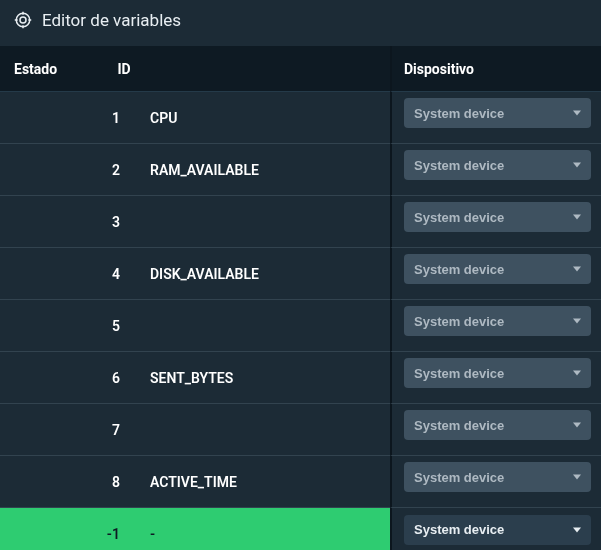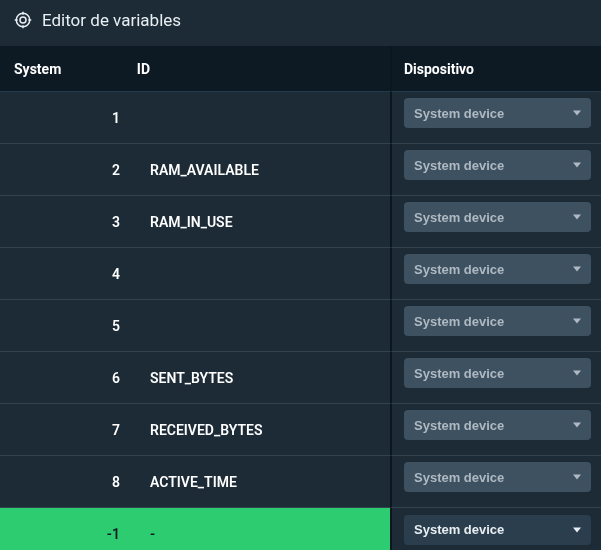--- a/index.html
+++ b/index.html
@@ -42,21 +42,21 @@
     height: 46px;
     background: #0e1a23;
     font-weight: 700;
     font-size: 14px;
     color: #ffffff;
     border-bottom: 1px solid #243a49;
   }
   .col-left .thead { padding-left: 14px; }
   .col-right .thead { padding-left: 12px; }
   .cell-estado { width: 84px; }
-  .cell-id { width: 52px; text-align: right; }
+  .cell-id { width: 52px; text-align: center; }
   .cell-nombre { flex: 1; }
   .row {
     display: flex;
     align-items: center;
     height: 52px;
     font-size: 14px;
     font-weight: 600;
     color: #ffffff;
     border-bottom: 1px solid #32434f;
   }
@@ -126,55 +126,55 @@
       <line x1="19" y1="12" x2="23" y2="12"></line>
     </svg>
   </span>
   <span class="header-title">Editor de variables</span>
 </div>
 
 <div class="table-wrap">
 
   <div class="col-left">
     <div class="thead">
-      <div class="cell-estado">System</div>
+      <div class="cell-estado">Estado</div>
       <div class="cell-id">ID</div>
     </div>
 
     <div class="row">
       <div class="cell-estado"></div>
       <div class="cell-id">1</div>
+      <div class="cell-nombre">CPU</div>
     </div>
     <div class="row">
       <div class="cell-estado"></div>
       <div class="cell-id">2</div>
       <div class="cell-nombre">RAM_AVAILABLE</div>
     </div>
     <div class="row">
       <div class="cell-estado"></div>
       <div class="cell-id">3</div>
-      <div class="cell-nombre">RAM_IN_USE</div>
     </div>
     <div class="row">
       <div class="cell-estado"></div>
       <div class="cell-id">4</div>
+      <div class="cell-nombre">DISK_AVAILABLE</div>
     </div>
     <div class="row">
       <div class="cell-estado"></div>
       <div class="cell-id">5</div>
     </div>
     <div class="row">
       <div class="cell-estado"></div>
       <div class="cell-id">6</div>
       <div class="cell-nombre">SENT_BYTES</div>
     </div>
     <div class="row">
       <div class="cell-estado"></div>
       <div class="cell-id">7</div>
-      <div class="cell-nombre">RECEIVED_BYTES</div>
     </div>
     <div class="row">
       <div class="cell-estado"></div>
       <div class="cell-id">8</div>
       <div class="cell-nombre">ACTIVE_TIME</div>
     </div>
     <div class="row new">
       <div class="cell-estado"></div>
       <div class="cell-id">-1</div>
       <div class="cell-nombre">-</div>

